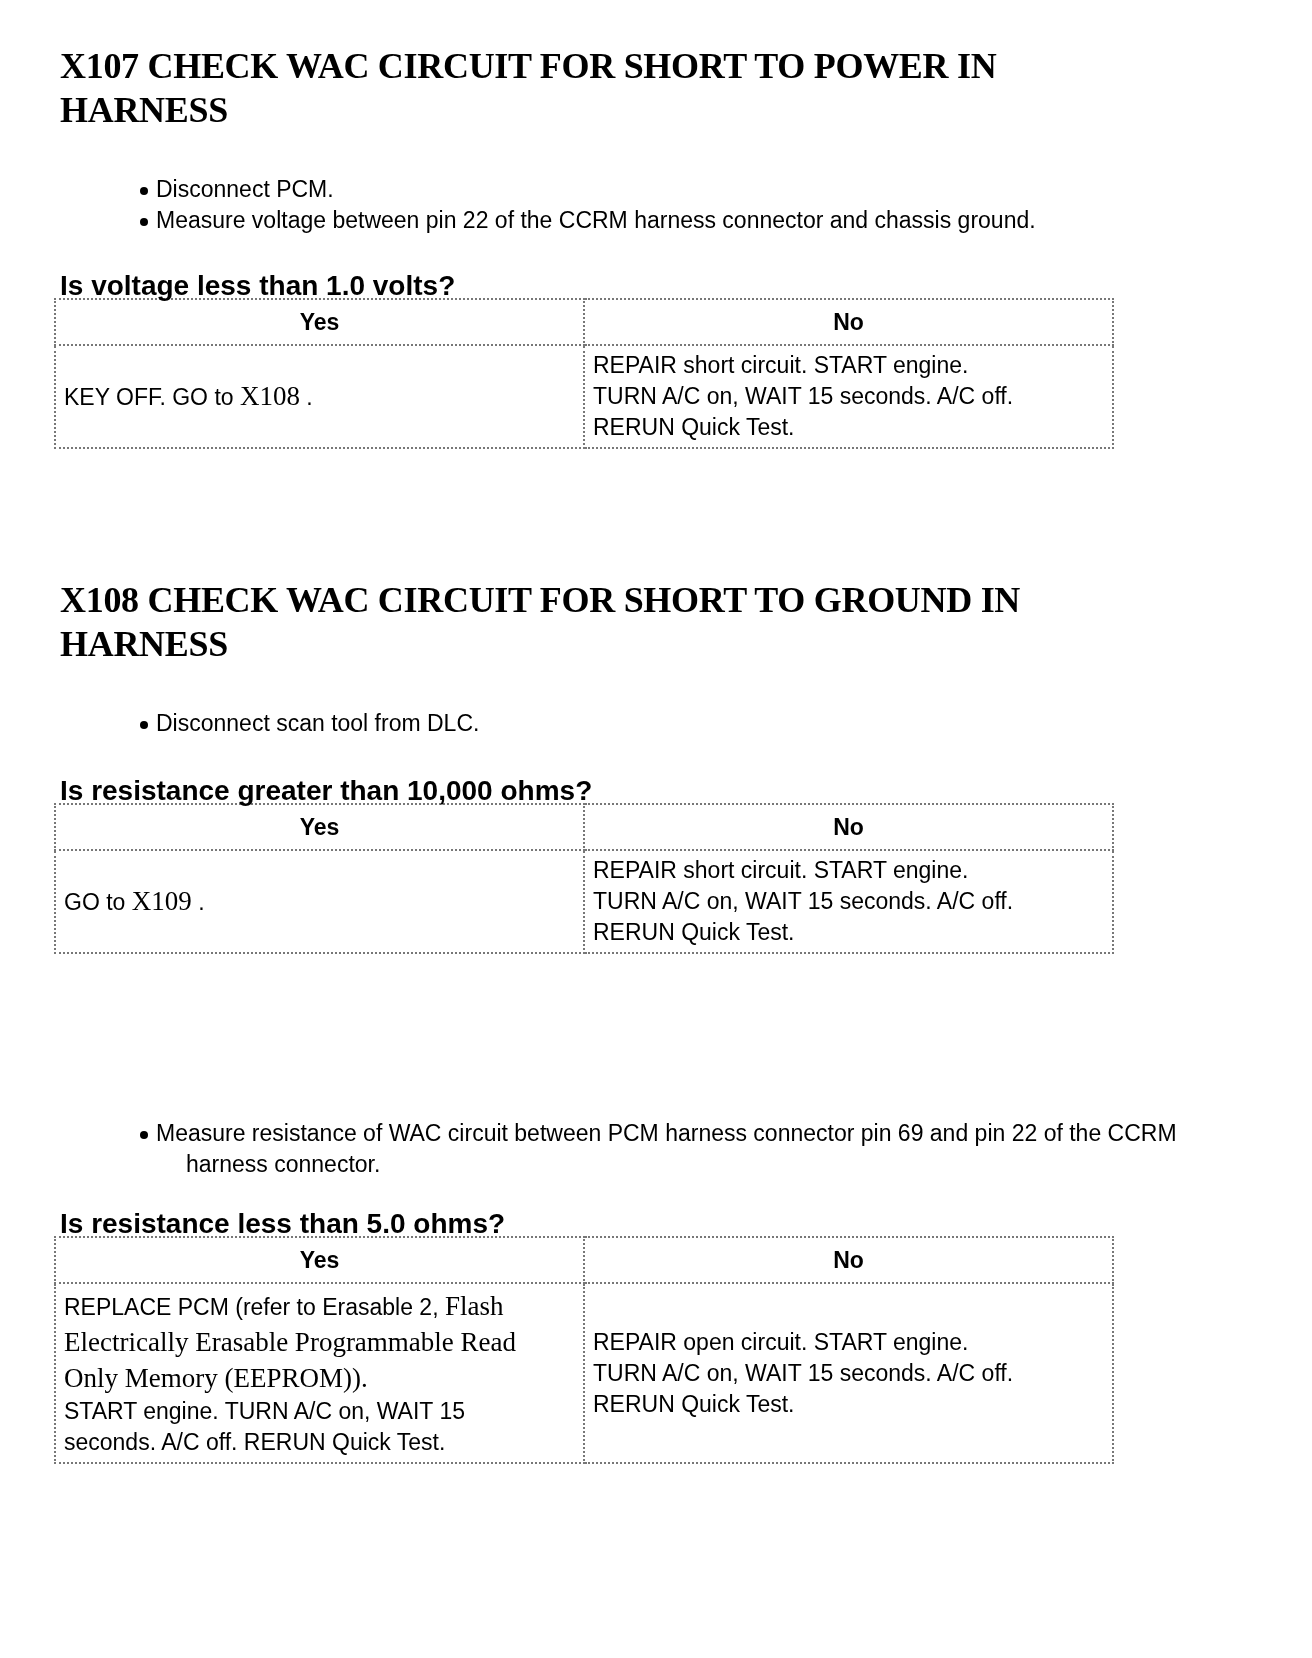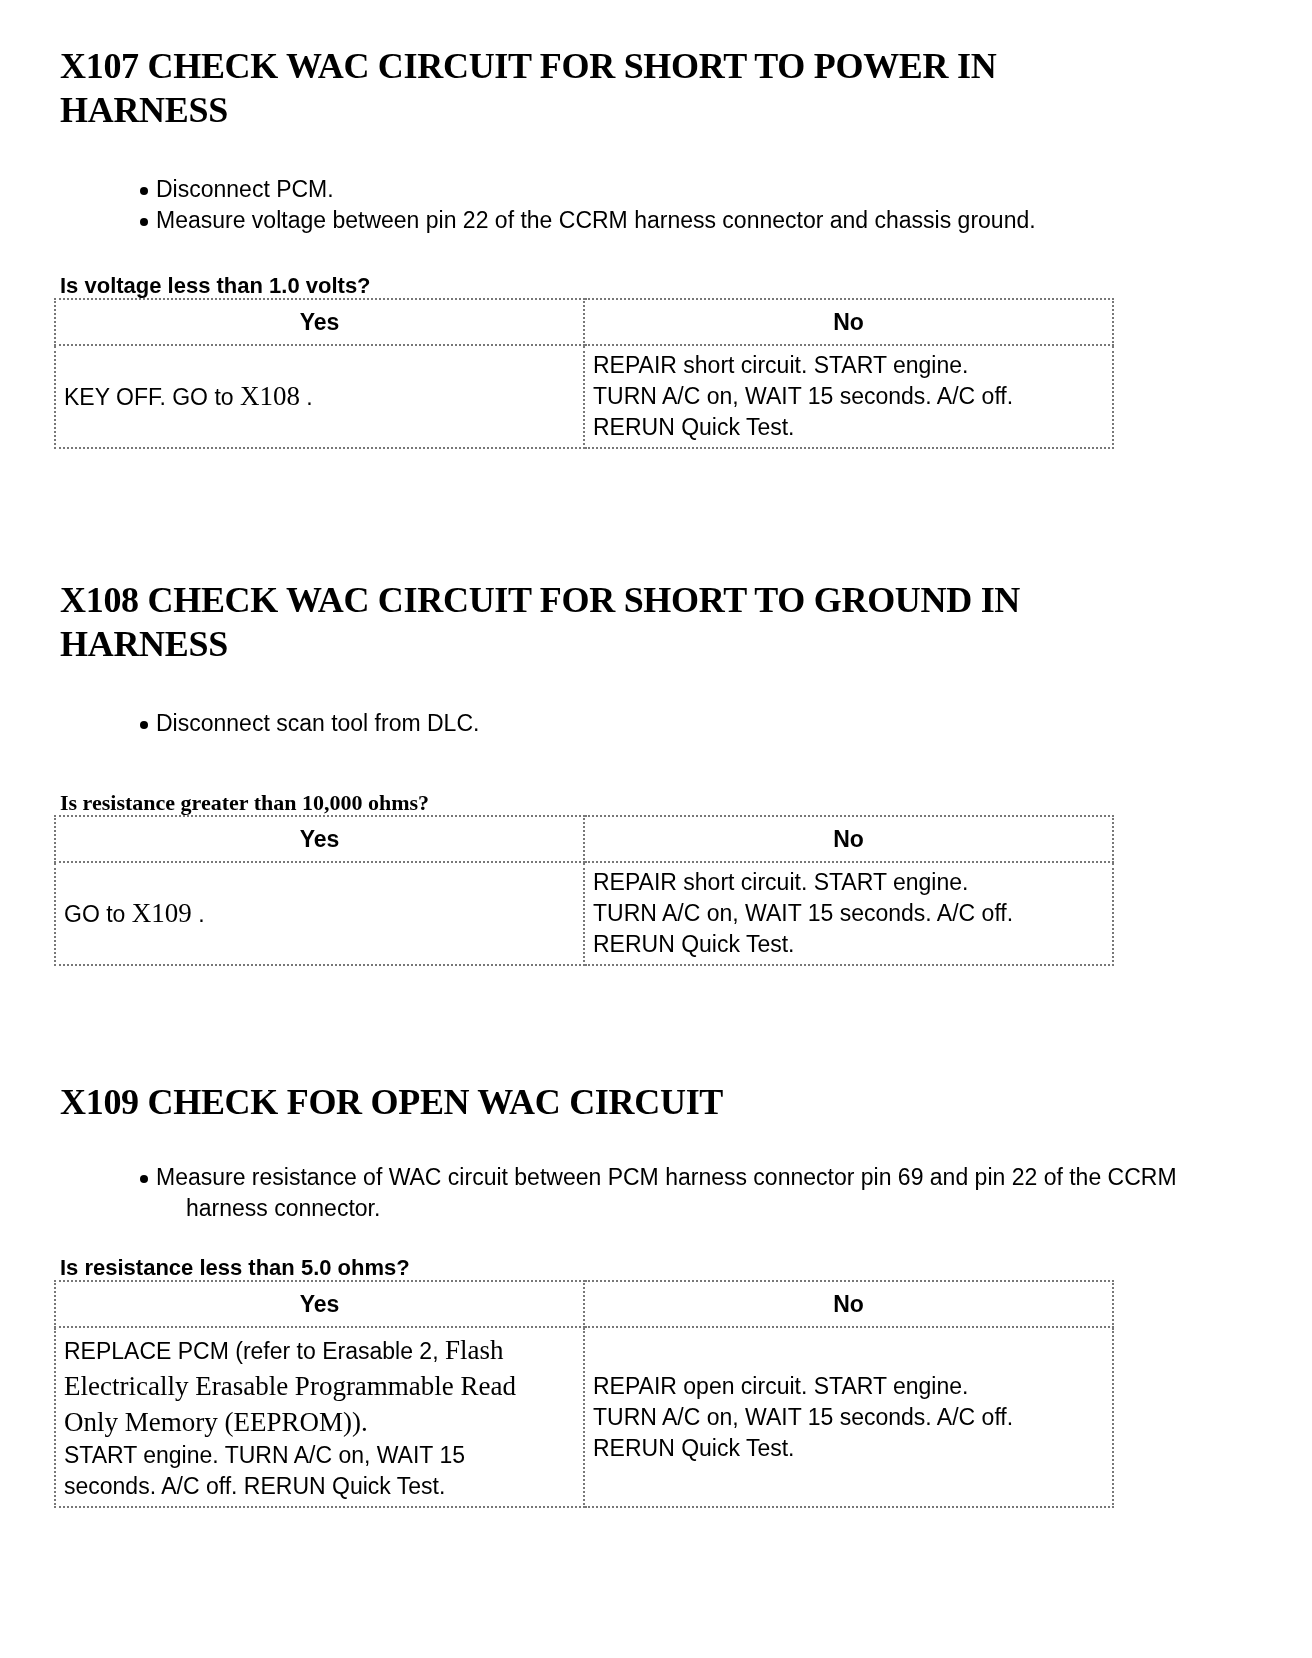--- a/index.html
+++ b/index.html
@@ -14,21 +14,21 @@
   ul.steps li {
     font-family: "Liberation Sans", "DejaVu Sans", sans-serif;
     font-size: 23px; line-height: 31px; position: relative; padding-left: 18px;
   }
   ul.steps li::before {
     content: ""; position: absolute; left: 2px; top: 13px; width: 8px; height: 8px;
     border-radius: 50%; background: #000;
   }
   .question {
     font-family: "Liberation Sans", "DejaVu Sans", sans-serif;
-    font-weight: bold; font-size: 22px; line-height: 24px; margin: 0;
+    font-weight: bold; font-size: 28px; line-height: 24px; margin: 0;
   }
   table.dt {
     border-collapse: collapse; width: 1060px; margin-left: -6px;
     font-family: "Liberation Sans", "DejaVu Sans", sans-serif; font-size: 23px;
   }
   table.dt th, table.dt td {
     border: 2px dotted #777; width: 50%; vertical-align: middle;
   }
   table.dt th { font-weight: bold; text-align: center; height: 44px; padding: 0; }
   table.dt td { padding: 4px 8px; line-height: 31px; text-align: left; }
@@ -63,21 +63,21 @@
     </tr>
   </tbody>
     </table>
 </div>
 
 <div class="section" style="top:578px;">
   <h2 class="title" style="width:1040px;">X108 CHECK WAC CIRCUIT FOR SHORT TO GROUND IN HARNESS</h2>
   <ul class="steps" style="margin-top:42px;">
     <li>Disconnect scan tool from DLC.</li>
   </ul>
-  <p class="question" style="margin-top:52px;font-family:Liberation Serif, serif;">Is resistance greater than 10,000 ohms?</p>
+  <p class="question" style="margin-top:40px;">Is resistance greater than 10,000 ohms?</p>
   <table class="dt">
     <tbody>
         <tr>
       <th>Yes</th>
       <th>No</th>
     </tr>
     <tr>
       <td>
         <span>GO to </span><span class="ref">X109</span><span> .</span>
       </td>
@@ -85,21 +85,20 @@
         <div>REPAIR short circuit. START engine.</div>
         <div>TURN A/C on, WAIT 15 seconds. A/C off.</div>
         <div>RERUN Quick Test.</div>
       </td>
     </tr>
   </tbody>
     </table>
 </div>
 
 <div class="section" style="top:1080px;">
-  <h2 class="title">X109 CHECK FOR OPEN WAC CIRCUIT</h2>
   <ul class="steps" style="margin-top:38px; width:1120px;">
     <li style="padding-left:48px; text-indent:-30px;">Measure resistance of WAC circuit between PCM harness connector pin 69 and pin 22 of the CCRM harness connector.</li>
   </ul>
   <p class="question" style="margin-top:32px;">Is resistance less than 5.0 ohms?</p>
   <table class="dt">
     <tbody>
         <tr>
       <th>Yes</th>
       <th>No</th>
     </tr>

